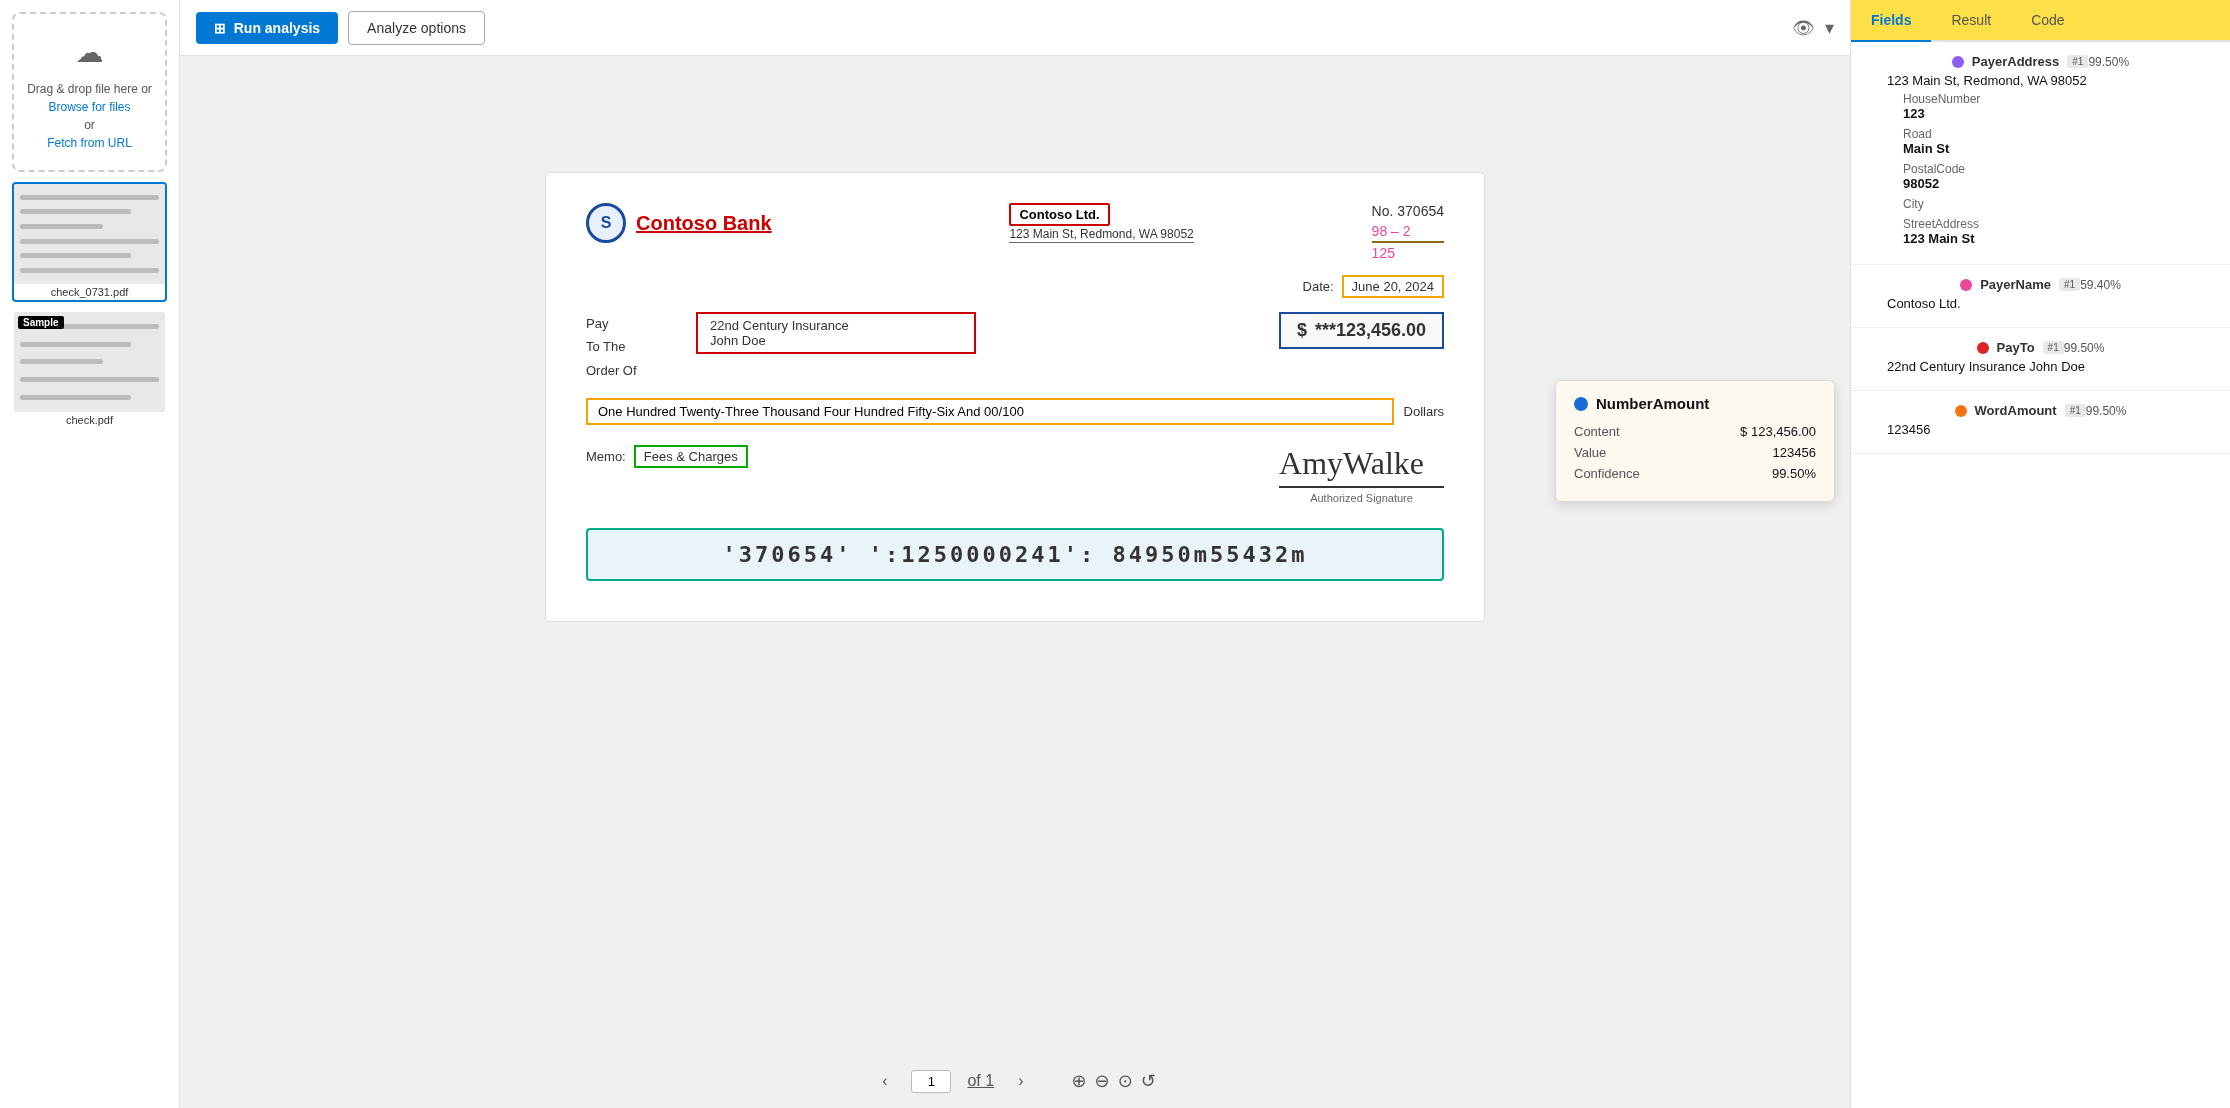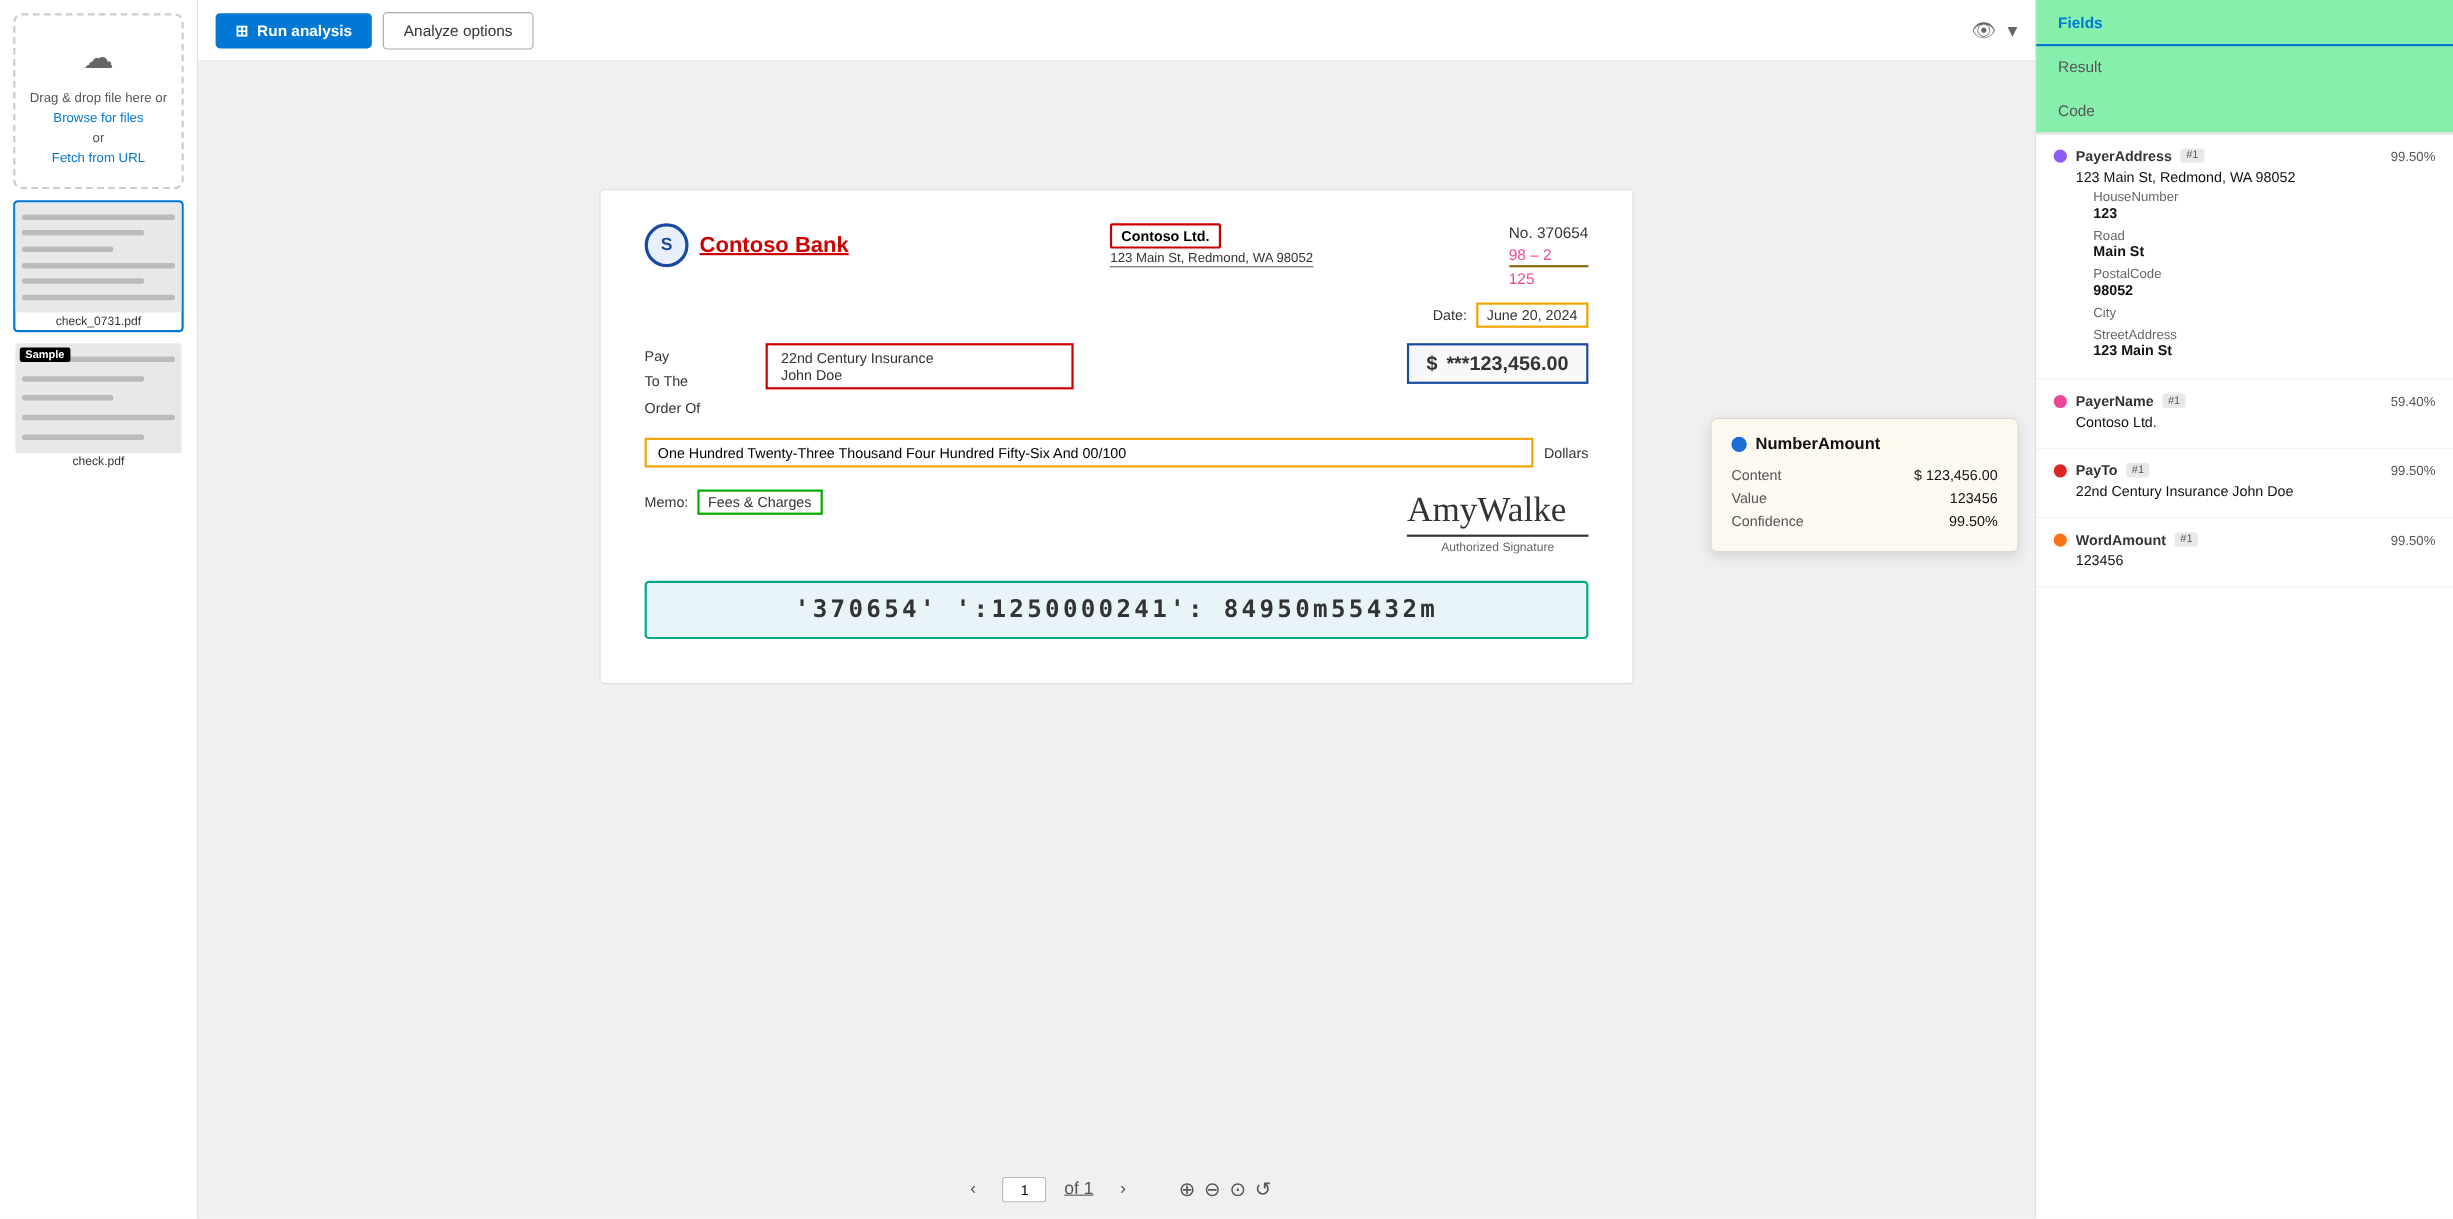--- a/index.html
+++ b/index.html
@@ -353,22 +353,21 @@
       min-width: 380px;
       background: #fff;
       border-left: 1px solid #e0e0e0;
       display: flex;
       flex-direction: column;
       overflow: hidden;
     }
     .panel-tabs {
       display: flex;
       border-bottom: 2px solid #e0e0e0;
-      background: #86efac;
-      flex-direction: column;
+      background: #fde047;
     }
     .panel-tab {
       padding: 12px 20px;
       font-size: 14px;
       cursor: pointer;
       color: #555;
       border-bottom: 2px solid transparent;
       margin-bottom: -2px;
     }
     .panel-tab.active {
@@ -383,21 +382,21 @@
     }
 
     
     .field-item {
       padding: 12px 16px;
       border-bottom: 1px solid #f0f0f0;
     }
     .field-header {
       display: flex;
       align-items: center;
-      justify-content: space-between;
+      justify-content: center;
       margin-bottom: 4px;
     }
     .field-title-row {
       display: flex;
       align-items: center;
       gap: 8px;
     }
     .field-dot {
       width: 12px;
       height: 12px;

